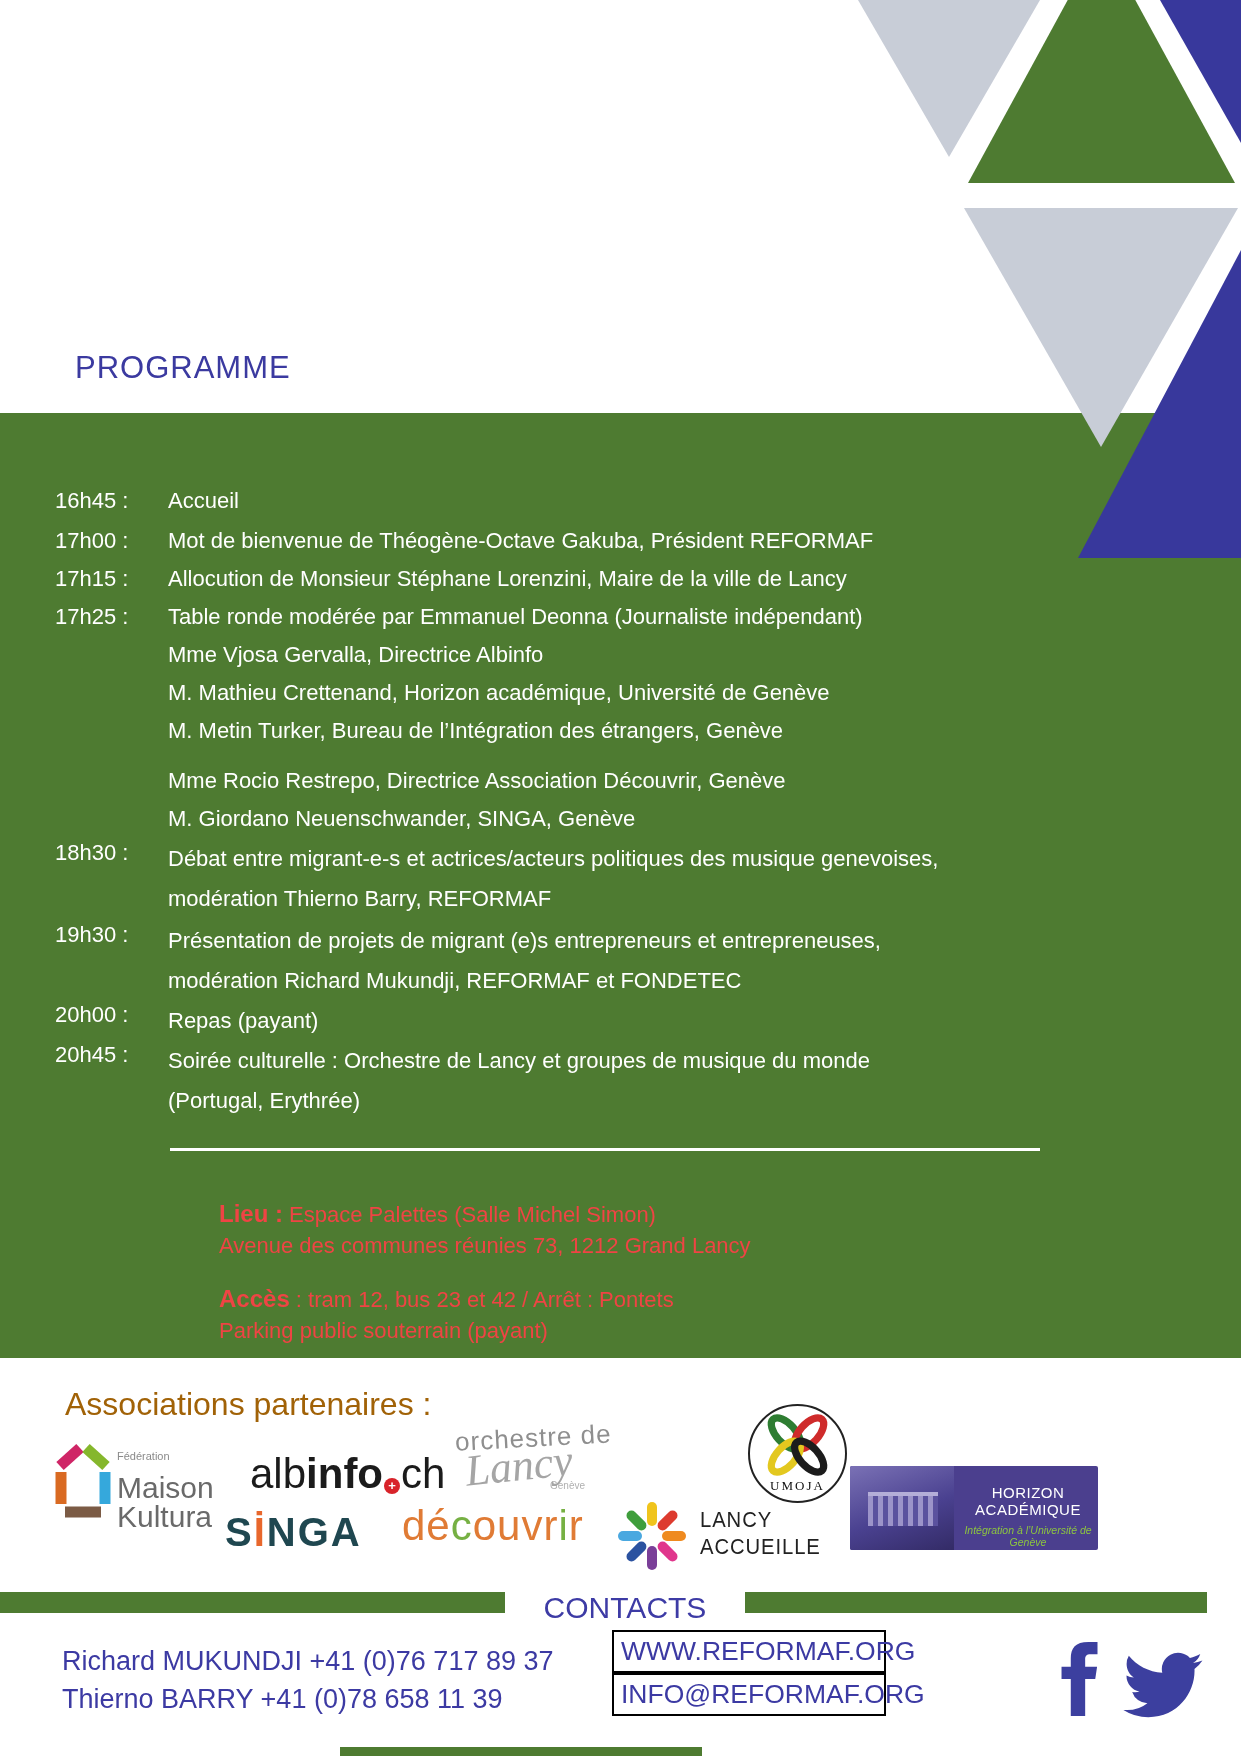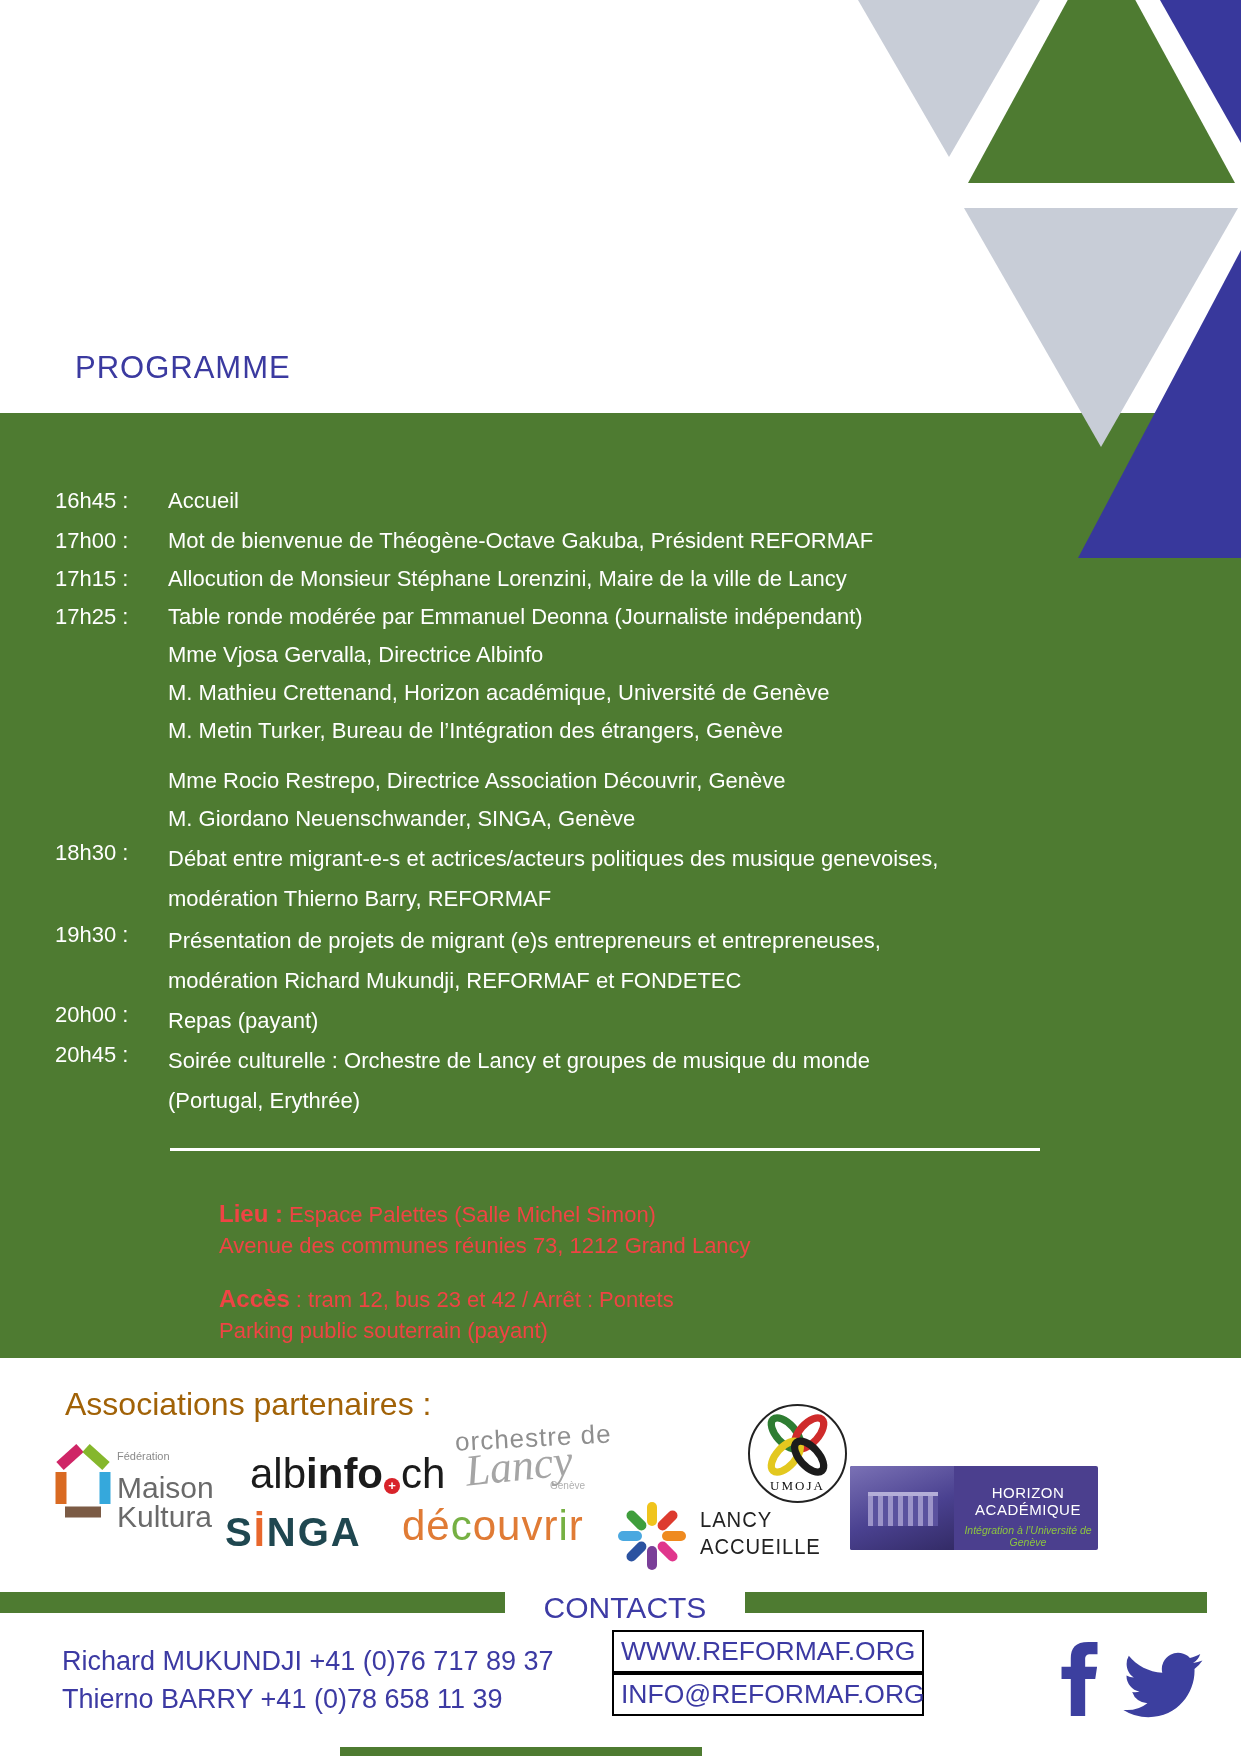--- a/index.html
+++ b/index.html
@@ -76,21 +76,21 @@
   
   .lancy-text { font-size:22px; line-height:27px; color:#222; letter-spacing:1px;
                 transform:scaleX(0.92); transform-origin:left top; white-space:nowrap; }
   
   .contact-bar { position:absolute; top:1592px; height:21px; background:#4e7b31; }
   .contact-bar.left { left:0; width:505px; }
   .contact-bar.right { left:745px; width:462px; }
   .contacts-label { position:absolute; left:505px; top:1591px; width:240px; text-align:center;
                     font-size:30px; color:#3d3ba5; }
   .person-line { position:absolute; left:62px; font-size:27px; color:#3c3aa3; white-space:nowrap; }
-  .url-box { position:absolute; left:612px; width:312px; height:43px; border:2px solid #000;
+  .url-box { position:absolute; left:612px; width:274px; height:43px; border:2px solid #000;
              font-size:26.5px; color:#3c3aa3; line-height:39px; padding-left:7px; white-space:nowrap;
              background:#fff; }
   .social { position:absolute; }
   .bottom-bar { position:absolute; left:340px; top:1747px; width:362px; height:9px; background:#4e7b31; }
 </style>
 </head>
 <body>
 
 <div id="poster">
 

